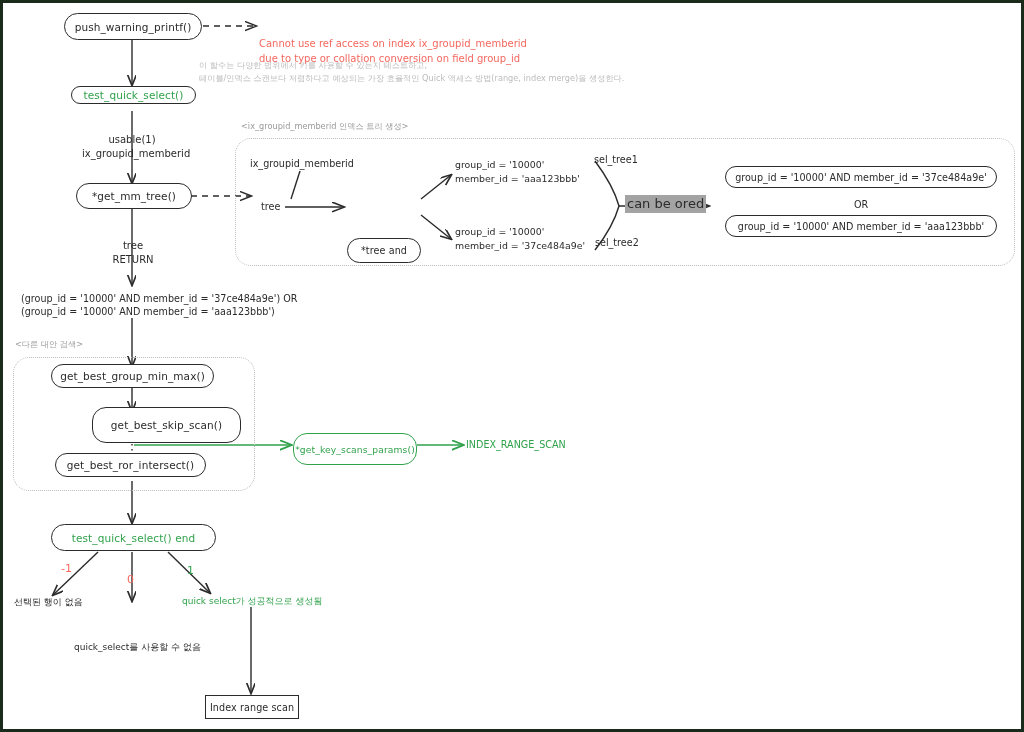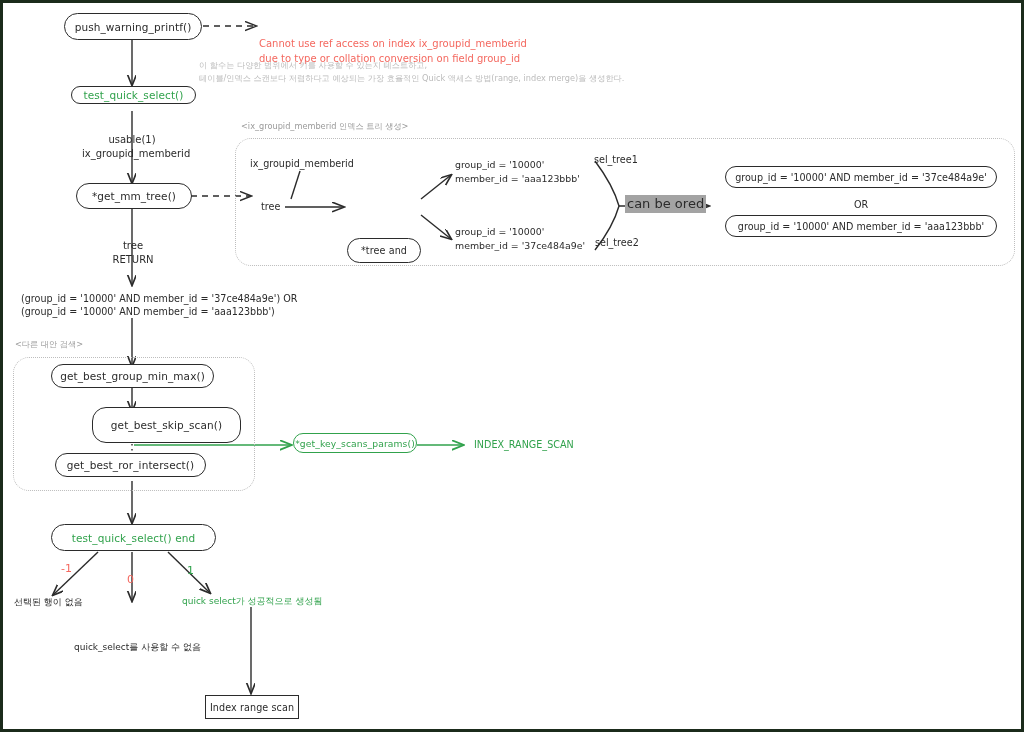--- a/index.html
+++ b/index.html
@@ -162,24 +162,24 @@
   </div>
 
   <div class="node green-text" style="left:48px; top:521px; width:165px; height:27px;">
     <span>test_quick_select() end</span>
   </div>
 
   <div class="node" style="left:202px; top:692px; width:94px; height:24px; border-radius:0; font-size:9.6px;">
     <span>Index range scan</span>
   </div>
 
-  <div class="node green-all" style="left:290px; top:430px; width:124px; height:20px; font-size:9.2px;">
+  <div class="node green-all" style="left:290px; top:430px; width:124px; height:32px; font-size:9.2px;">
     <span>*get_key_scans_params()</span>
   </div>
-  <div class="lbl green mid" style="left:463px; top:436px;margin-left:8px;">INDEX_RANGE_SCAN</div>
+  <div class="lbl green mid" style="left:463px; top:436px;">INDEX_RANGE_SCAN</div>
 
   <div class="lbl" style="left:80px; top:130px; text-align:center; width:100px; margin-left:-1px;">usable(1)
 ix_groupid_memberid</div>
 
   <div class="lbl" style="left:104px; top:236px; text-align:center; width:52px;">tree
 RETURN</div>
 
   <div class="lbl" style="left:18px; top:290px; font-size:9.6px;">(group_id = '10000' AND member_id = '37ce484a9e') OR
 (group_id = '10000' AND member_id = 'aaa123bbb')</div>
 

